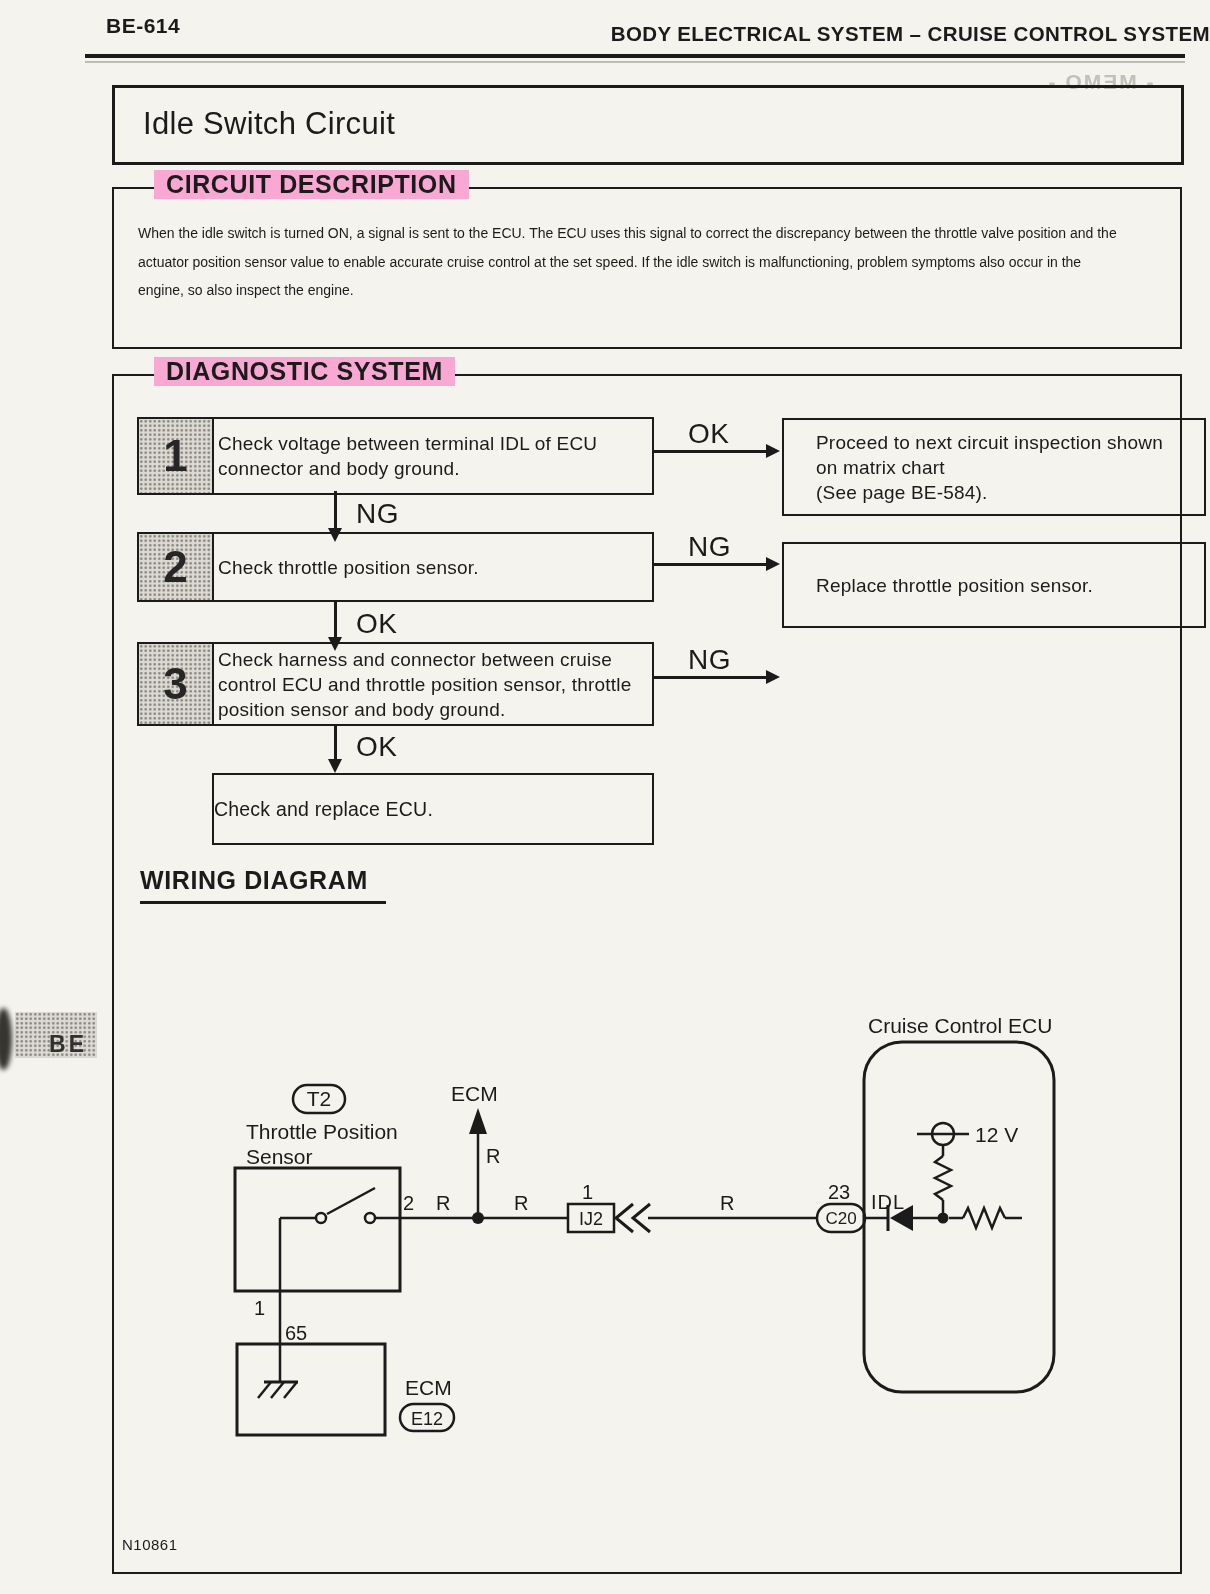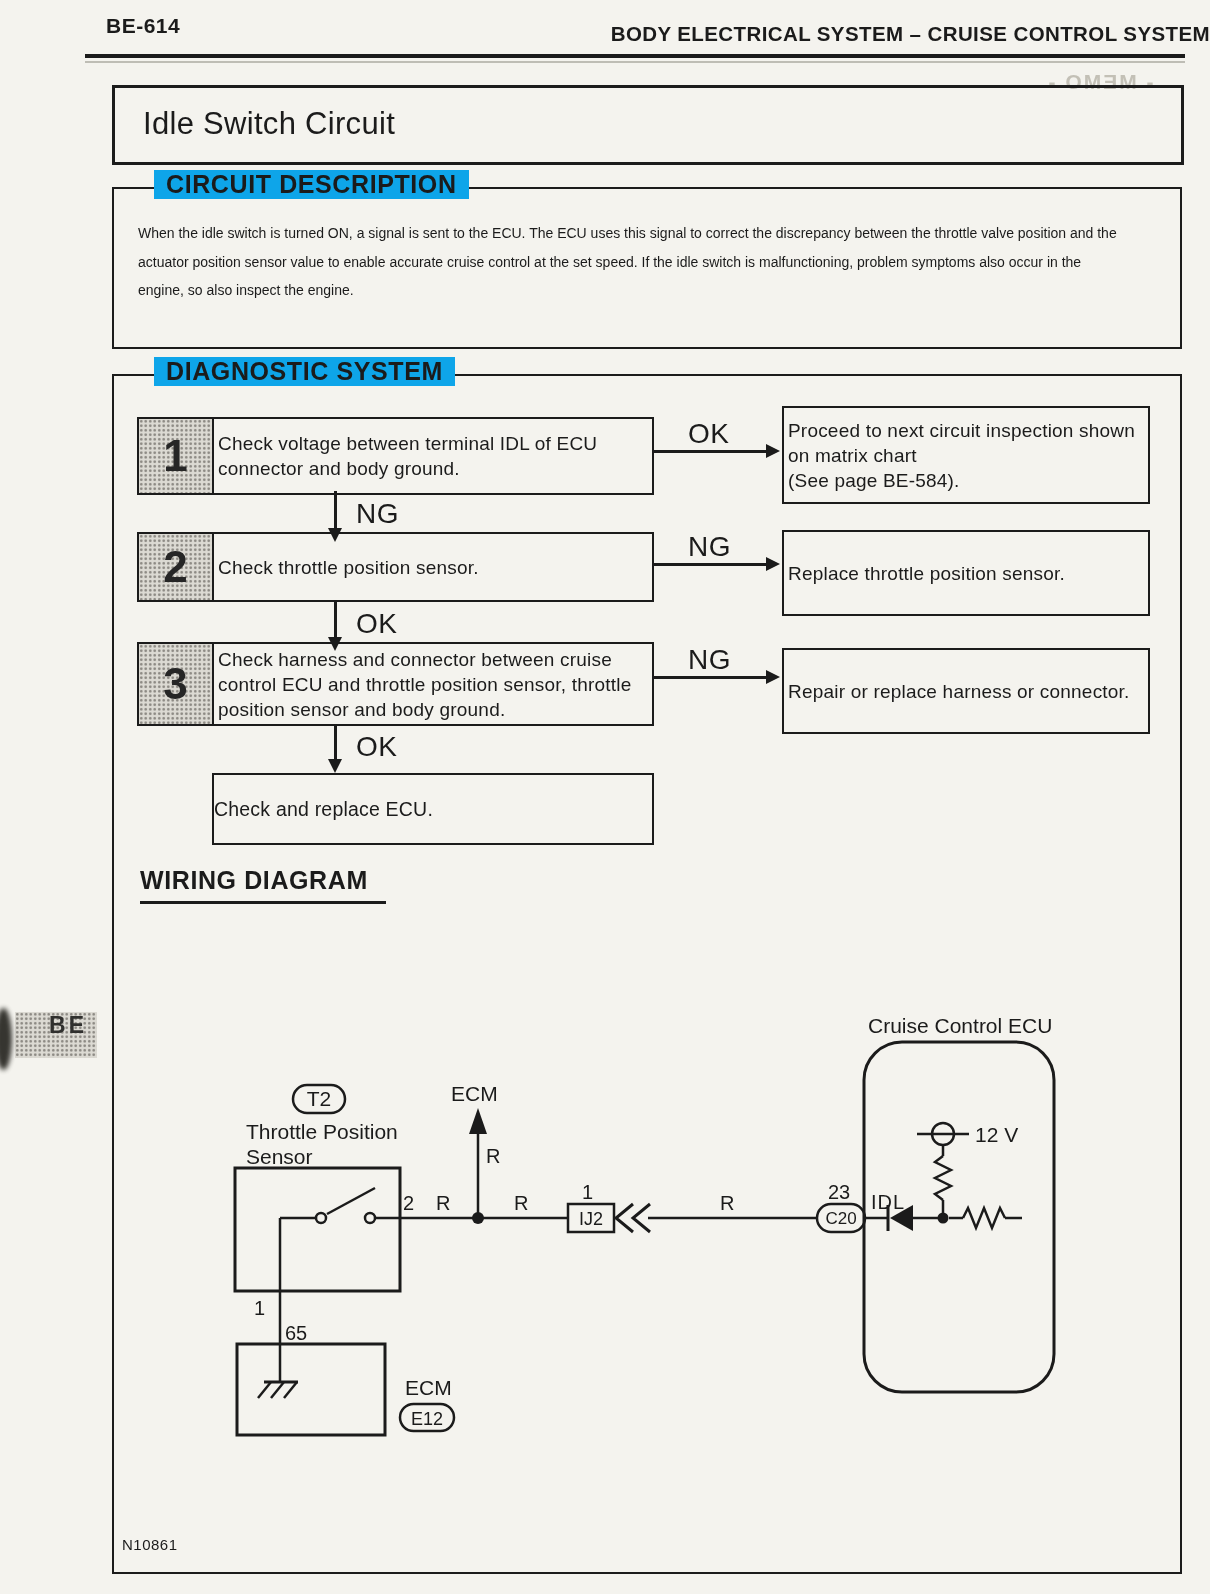--- a/index.html
+++ b/index.html
@@ -14,54 +14,54 @@
   .header-title{left:0;right:0;top:22px;text-align:right;font-size:20.5px;font-weight:bold;letter-spacing:.4px;}
   .rule-thick{left:85px;top:54px;width:1100px;height:4px;background:#1b1b1b;}
   .rule-thin{left:85px;top:61px;width:1100px;height:2px;background:#a29f96;opacity:.65;}
   .ghost-memo{left:1015px;top:70px;width:170px;text-align:center;color:#c3c0b6;
     font-size:21px;font-weight:bold;letter-spacing:2px;transform:scaleX(-1);}
   
   .frame{border:3px solid #1b1b1b;background:transparent;}
   .title-box{left:112px;top:85px;width:1066px;height:74px;}
   .title-box .t{position:absolute;left:28px;top:0;line-height:72px;font-size:31px;font-weight:normal;letter-spacing:.3px;}
   .cd-frame{left:112px;top:187px;width:1066px;height:158px;border-width:2.5px;}
-  .sec-head{position:absolute;top:-19px;left:40px;background:#0ea5e9;padding:0 12px;
+  .sec-head{position:absolute;top:-19px;left:40px;background:#f9a8d4;padding:0 12px;
     font-size:25px;font-weight:bold;letter-spacing:.6px;white-space:nowrap;}
   .cd-body{position:absolute;left:24px;top:30px;width:990px;font-size:14px;line-height:28.5px;}
   .main-frame{left:112px;top:374px;width:1066px;height:1196px;border-width:2.5px;}
   
   .step{position:absolute;border:2.5px solid #1b1b1b;display:flex;align-items:stretch;}
   .halftone{background-color:#dcdad3;
     background-image:radial-gradient(#8b8882 1.2px,transparent 1.35px);
     background-size:4.5px 4.5px;}
   .step-num{width:73px;border-right:2.5px solid #1b1b1b;display:flex;align-items:center;justify-content:center;
     font-size:44px;font-weight:bold;color:#262626;}
   .step-text{flex:1;display:flex;align-items:center;padding:8px 16px 8px 4px;font-size:19px;line-height:25px;letter-spacing:.2px;}
   .result{position:absolute;border:2.5px solid #1b1b1b;display:flex;align-items:center;
-    padding:8px 4px;font-size:19px;line-height:25px;white-space:pre-line;letter-spacing:.2px;}
+    padding:8px 32px;font-size:19px;line-height:25px;white-space:pre-line;letter-spacing:.2px;margin-top:12px;}
   .final-box{position:absolute;border:2.5px solid #1b1b1b;display:flex;align-items:center;
     font-size:19.5px;letter-spacing:.2px;}
   .arrow-h{position:absolute;height:2.5px;background:#1b1b1b;}
   .arrow-v{position:absolute;width:2.5px;background:#1b1b1b;}
   .head-right{position:absolute;width:0;height:0;border-top:7px solid transparent;
     border-bottom:7px solid transparent;border-left:14px solid #1b1b1b;}
   .head-down{position:absolute;width:0;height:0;border-left:7px solid transparent;
     border-right:7px solid transparent;border-top:14px solid #1b1b1b;}
   .flow-label{position:absolute;font-size:28px;letter-spacing:.5px;}
   
   .wiring-head{position:absolute;left:26px;top:490px;font-size:25px;font-weight:bold;letter-spacing:.6px;
     border-bottom:3.5px solid #1b1b1b;padding:0 18px 6px 0;}
   .figure-code{position:absolute;left:8px;top:1160px;font-size:15px;letter-spacing:.5px;}
   svg text{font-family:"Liberation Sans",sans-serif;fill:#1b1b1b;}
   .sline{fill:none;stroke:#1b1b1b;stroke-width:2.5;}
   .sline3{fill:none;stroke:#1b1b1b;stroke-width:3;}
   .sfill{fill:#1b1b1b;stroke:none;}
   .sbg{fill:#f4f3ee;stroke:#1b1b1b;stroke-width:2.5;}
   
-  .be-tab{left:15px;top:1012px;width:82px;height:46px;display:flex;align-items:flex-start;justify-content:flex-end;
+  .be-tab{left:15px;top:1012px;width:82px;height:46px;display:flex;align-items:flex-end;justify-content:flex-end;
     padding-right:10px;box-sizing:border-box;font-size:23px;font-weight:bold;letter-spacing:3px;color:#30302e;}
   .smudge{left:-5px;top:1008px;width:17px;height:62px;background:#15140f;border-radius:50%;
     filter:blur(2.5px);opacity:.85;}
 </style>
 </head>
 <body>
 
 <div class="abs page-code">BE-614</div>
 <div class="abs header-title">BODY ELECTRICAL SYSTEM – CRUISE CONTROL SYSTEM</div>
 <div class="abs rule-thick"></div>
@@ -105,21 +105,20 @@
   <span class="head-down" style="left:214px;top:261px;"></span>
   <span class="flow-label" style="left:242px;top:232px;">OK</span>
 
   <div class="step" style="left:23px;top:266px;width:513px;height:80px;">
     <div class="step-num halftone">3</div>
     <div class="step-text">Check harness and connector between cruise control ECU and throttle position sensor, throttle position sensor and body ground.</div>
   </div>
   <div class="arrow-h" style="left:538px;top:300px;width:114px;"></div>
   <span class="head-right" style="left:652px;top:294px;"></span>
   <span class="flow-label" style="left:574px;top:268px;">NG</span>
-  <div class="result" style="left:668px;top:272px;width:356px;height:66px;">Repair or replace harness or connector.</div>
   <div class="arrow-v" style="left:220px;top:350px;height:34px;"></div>
   <span class="head-down" style="left:214px;top:383px;"></span>
   <span class="flow-label" style="left:242px;top:355px;">OK</span>
 
   <div class="final-box" style="left:98px;top:397px;width:438px;height:68px;">Check and replace ECU.</div>
 
   <div class="wiring-head">WIRING DIAGRAM</div>
 
   <svg style="position:absolute;left:0;top:586px;" width="1061" height="500" viewBox="112 960 1061 500" xmlns="http://www.w3.org/2000/svg">
 

